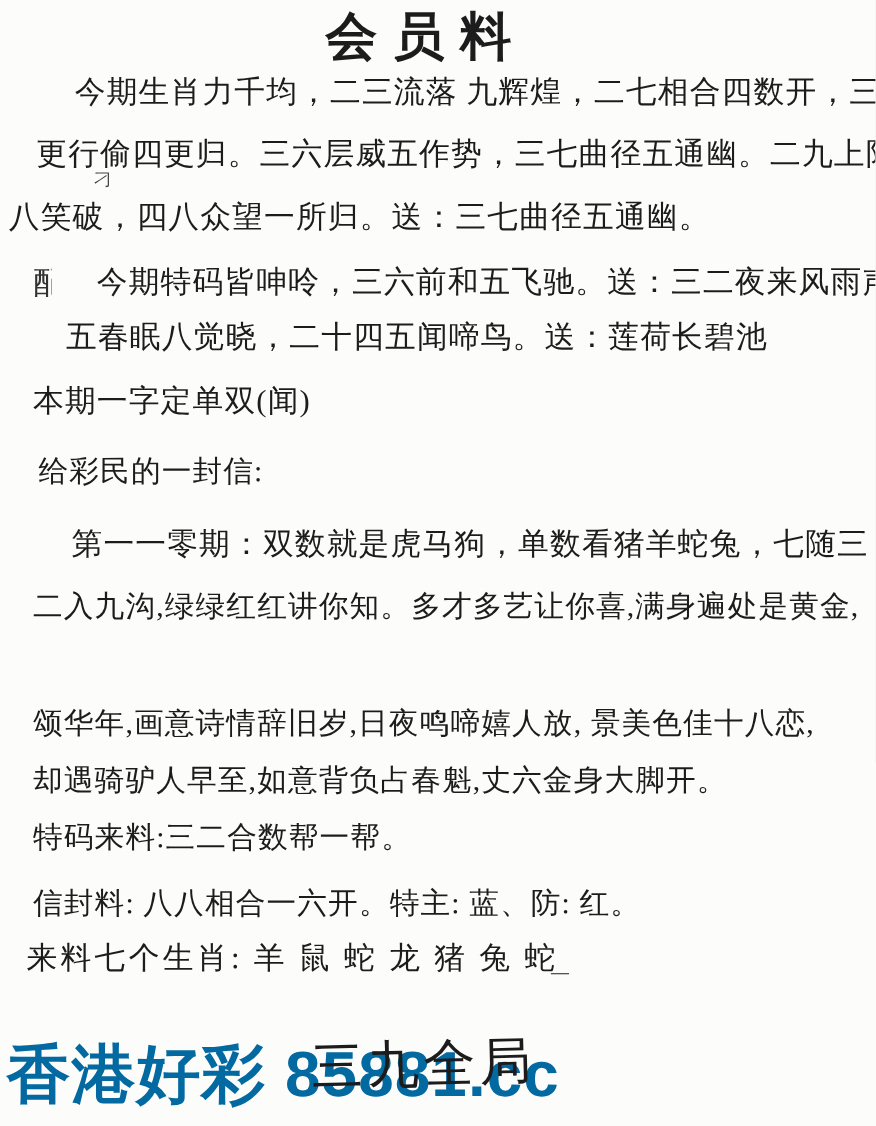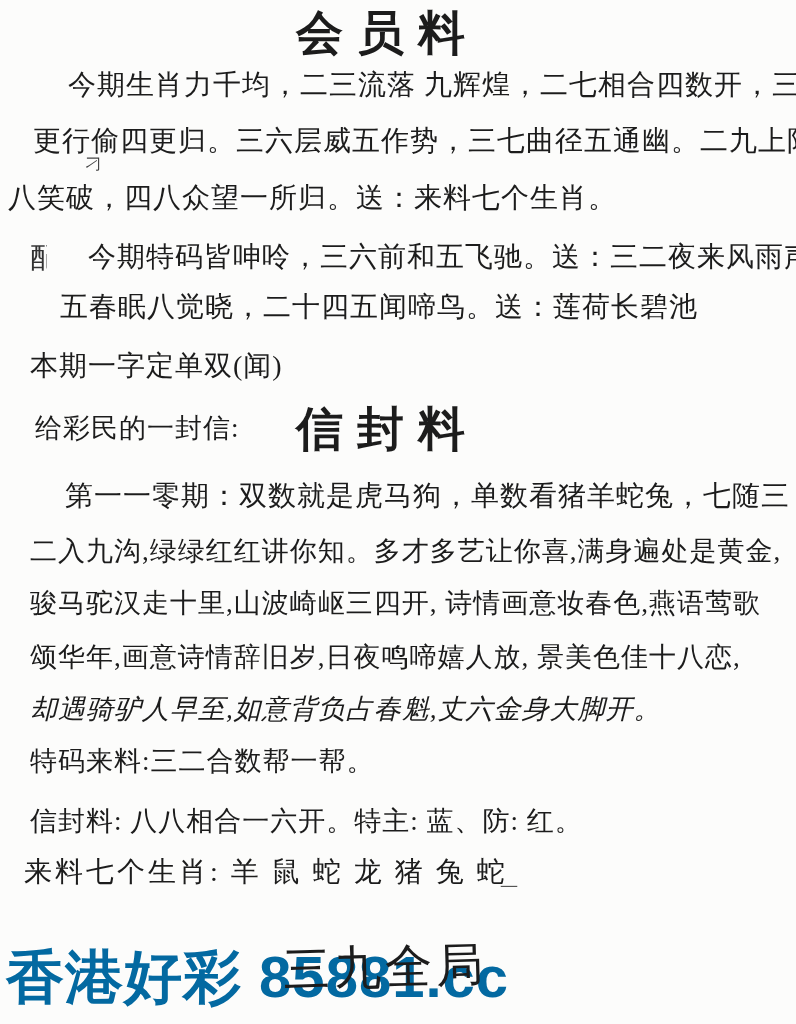--- a/index.html
+++ b/index.html
@@ -40,21 +40,21 @@
   }
   .m-l4{left:88px;top:240px;}
   .m-l5{left:60px;top:290px;text-align:right;}
   .m-l6{left:30px;top:349px;}
   .intro-label{left:35px;top:412px;font-size:27px;}
   .e-l1{left:65px;top:479px;}
   .e-para{font-size:27px;}
   .e-l2{left:30px;top:535px;}
   .e-l3{left:30px;top:587px;}
   .e-l4{left:30px;top:641px;}
-  .e-l5{left:30px;top:693px;font-style:italic;}
+  .e-l5{left:30px;top:693px;}
   .sp-line{left:30px;top:745px;font-size:27px;}
   .res-line{left:30px;top:805px;font-size:27px;}
   .zodiac-line{left:24px;top:855px;letter-spacing:3px;}
   .zmark{left:497px;top:862px;font-size:24px;opacity:.75;}
   .quote-line{left:36px;top:909px;}
   .watermark{
     position:absolute;
     left:6px;top:945px;
     font-family:"Liberation Sans", sans-serif;
     font-weight:700;
@@ -77,32 +77,30 @@
 </head>
 <body>
 
 <div class="page">
 
   <div class="h1 title-member">会员料</div>
 
   <div class="tline m-l1">今期生肖力千均，二三流落 九辉煌，二七相合四数开，三</div>
   <div class="tline m-l2">更行偷四更归。三六层威五作势，三七曲径五通幽。二九上阵</div>
   <div class="tline stray-frag">刁</div>
-  <div class="tline m-l3">八笑破，四八众望一所归。送：来料七个生肖。</div>
+  <div class="tline m-l3">八笑破，四八众望一所归。送：三七曲径五通幽。</div>
   <div class="tline partial-char">配</div>
   <div class="tline m-l4">今期特码皆呻呤，三六前和五飞驰。送：三二夜来风雨声。</div>
   <div class="tline m-l5">五春眠八觉晓，二十四五闻啼鸟。送：莲荷长碧池</div>
   <div class="tline m-l6">本期一字定单双(闻)</div>
 
   <div class="tline intro-label">给彩民的一封信:</div>
-  <div class="h1 title-envelope">信封料</div>
 
   <div class="tline e-l1">第一一零期：双数就是虎马狗，单数看猪羊蛇兔，七随三</div>
   <div class="tline e-para e-l2">二入九沟,绿绿红红讲你知。多才多艺让你喜,满身遍处是黄金,</div>
-  <div class="tline e-para e-l3">骏马驼汉走十里,山波崎岖三四开, 诗情画意妆春色,燕语莺歌</div>
   <div class="tline e-para e-l4">颂华年,画意诗情辞旧岁,日夜鸣啼嬉人放, 景美色佳十八恋,</div>
   <div class="tline e-para e-l5">却遇骑驴人早至,如意背负占春魁,丈六金身大脚开。</div>
 
   <div class="tline sp-line">特码来料:三二合数帮一帮。</div>
   <div class="tline res-line">信封料: 八八相合一六开。特主: 蓝、防: 红。</div>
   <div class="tline zodiac-line">来料七个生肖: 羊 鼠 蛇 龙 猪 兔 蛇</div>
   <div class="tline zmark">＿</div>
 
   <div class="watermark" style="color: #0369a1;">香港好彩 85881.cc</div>
   <div class="footer-script">三九全局</div>

